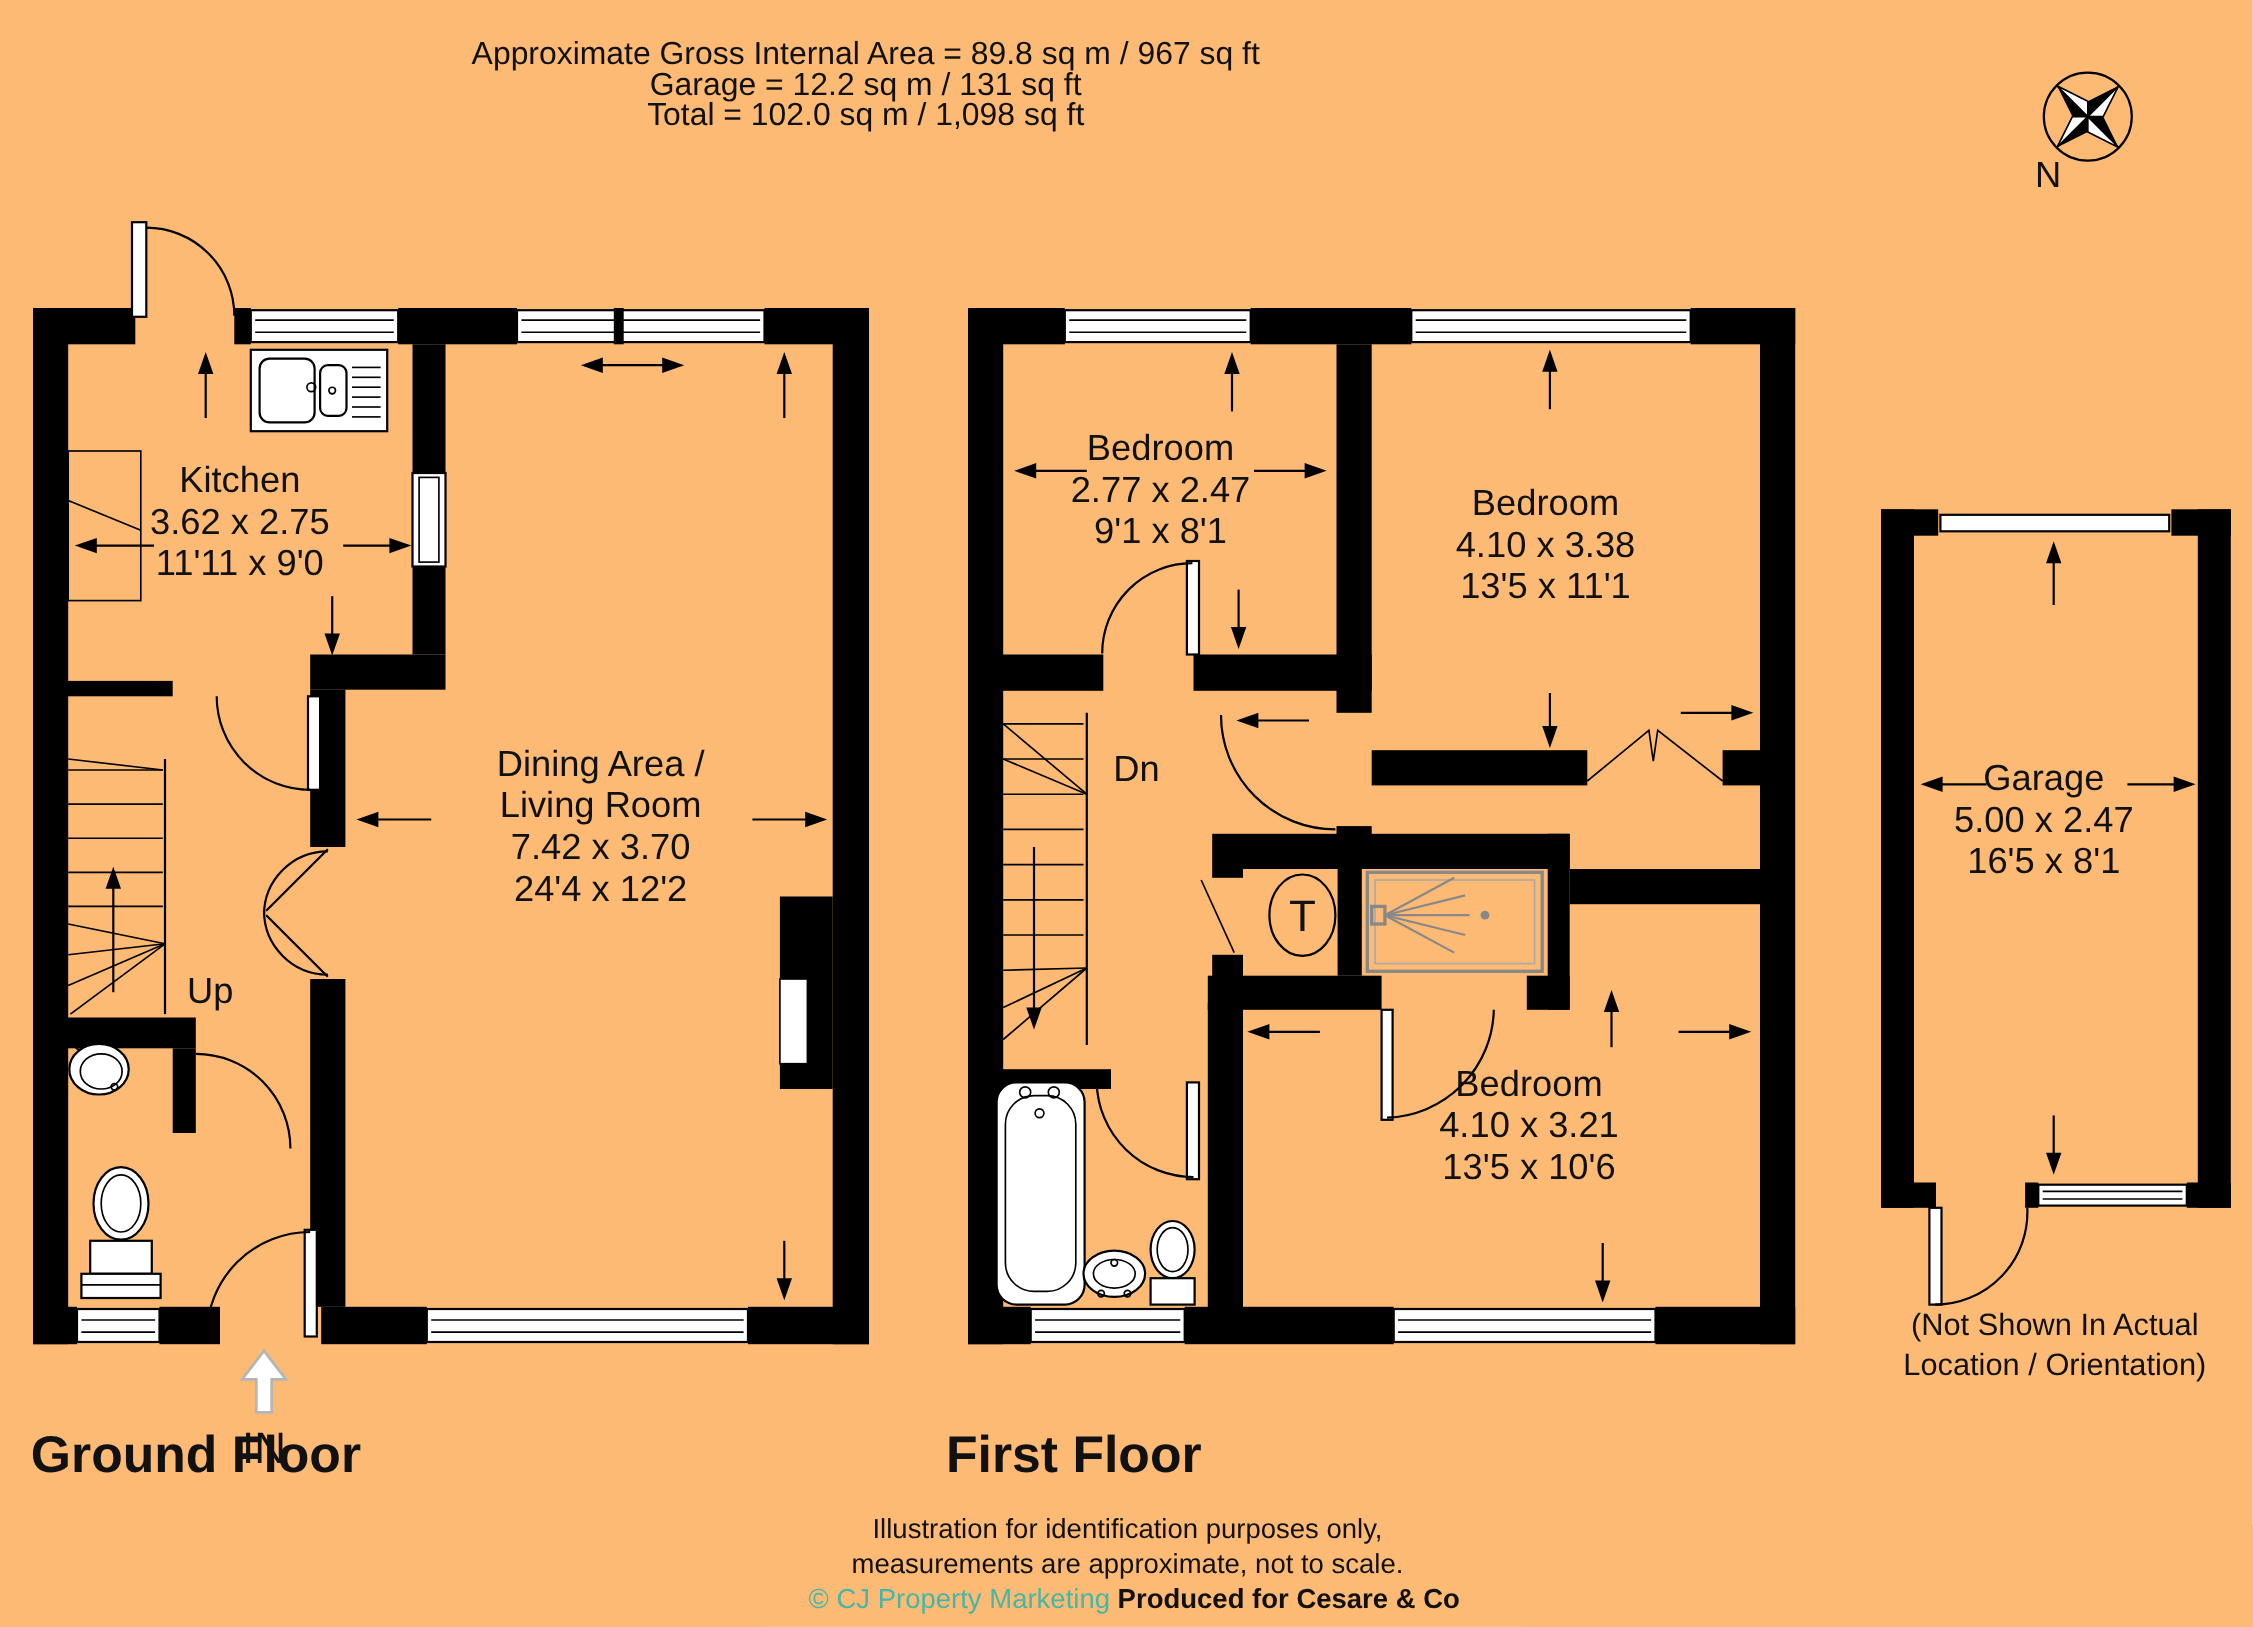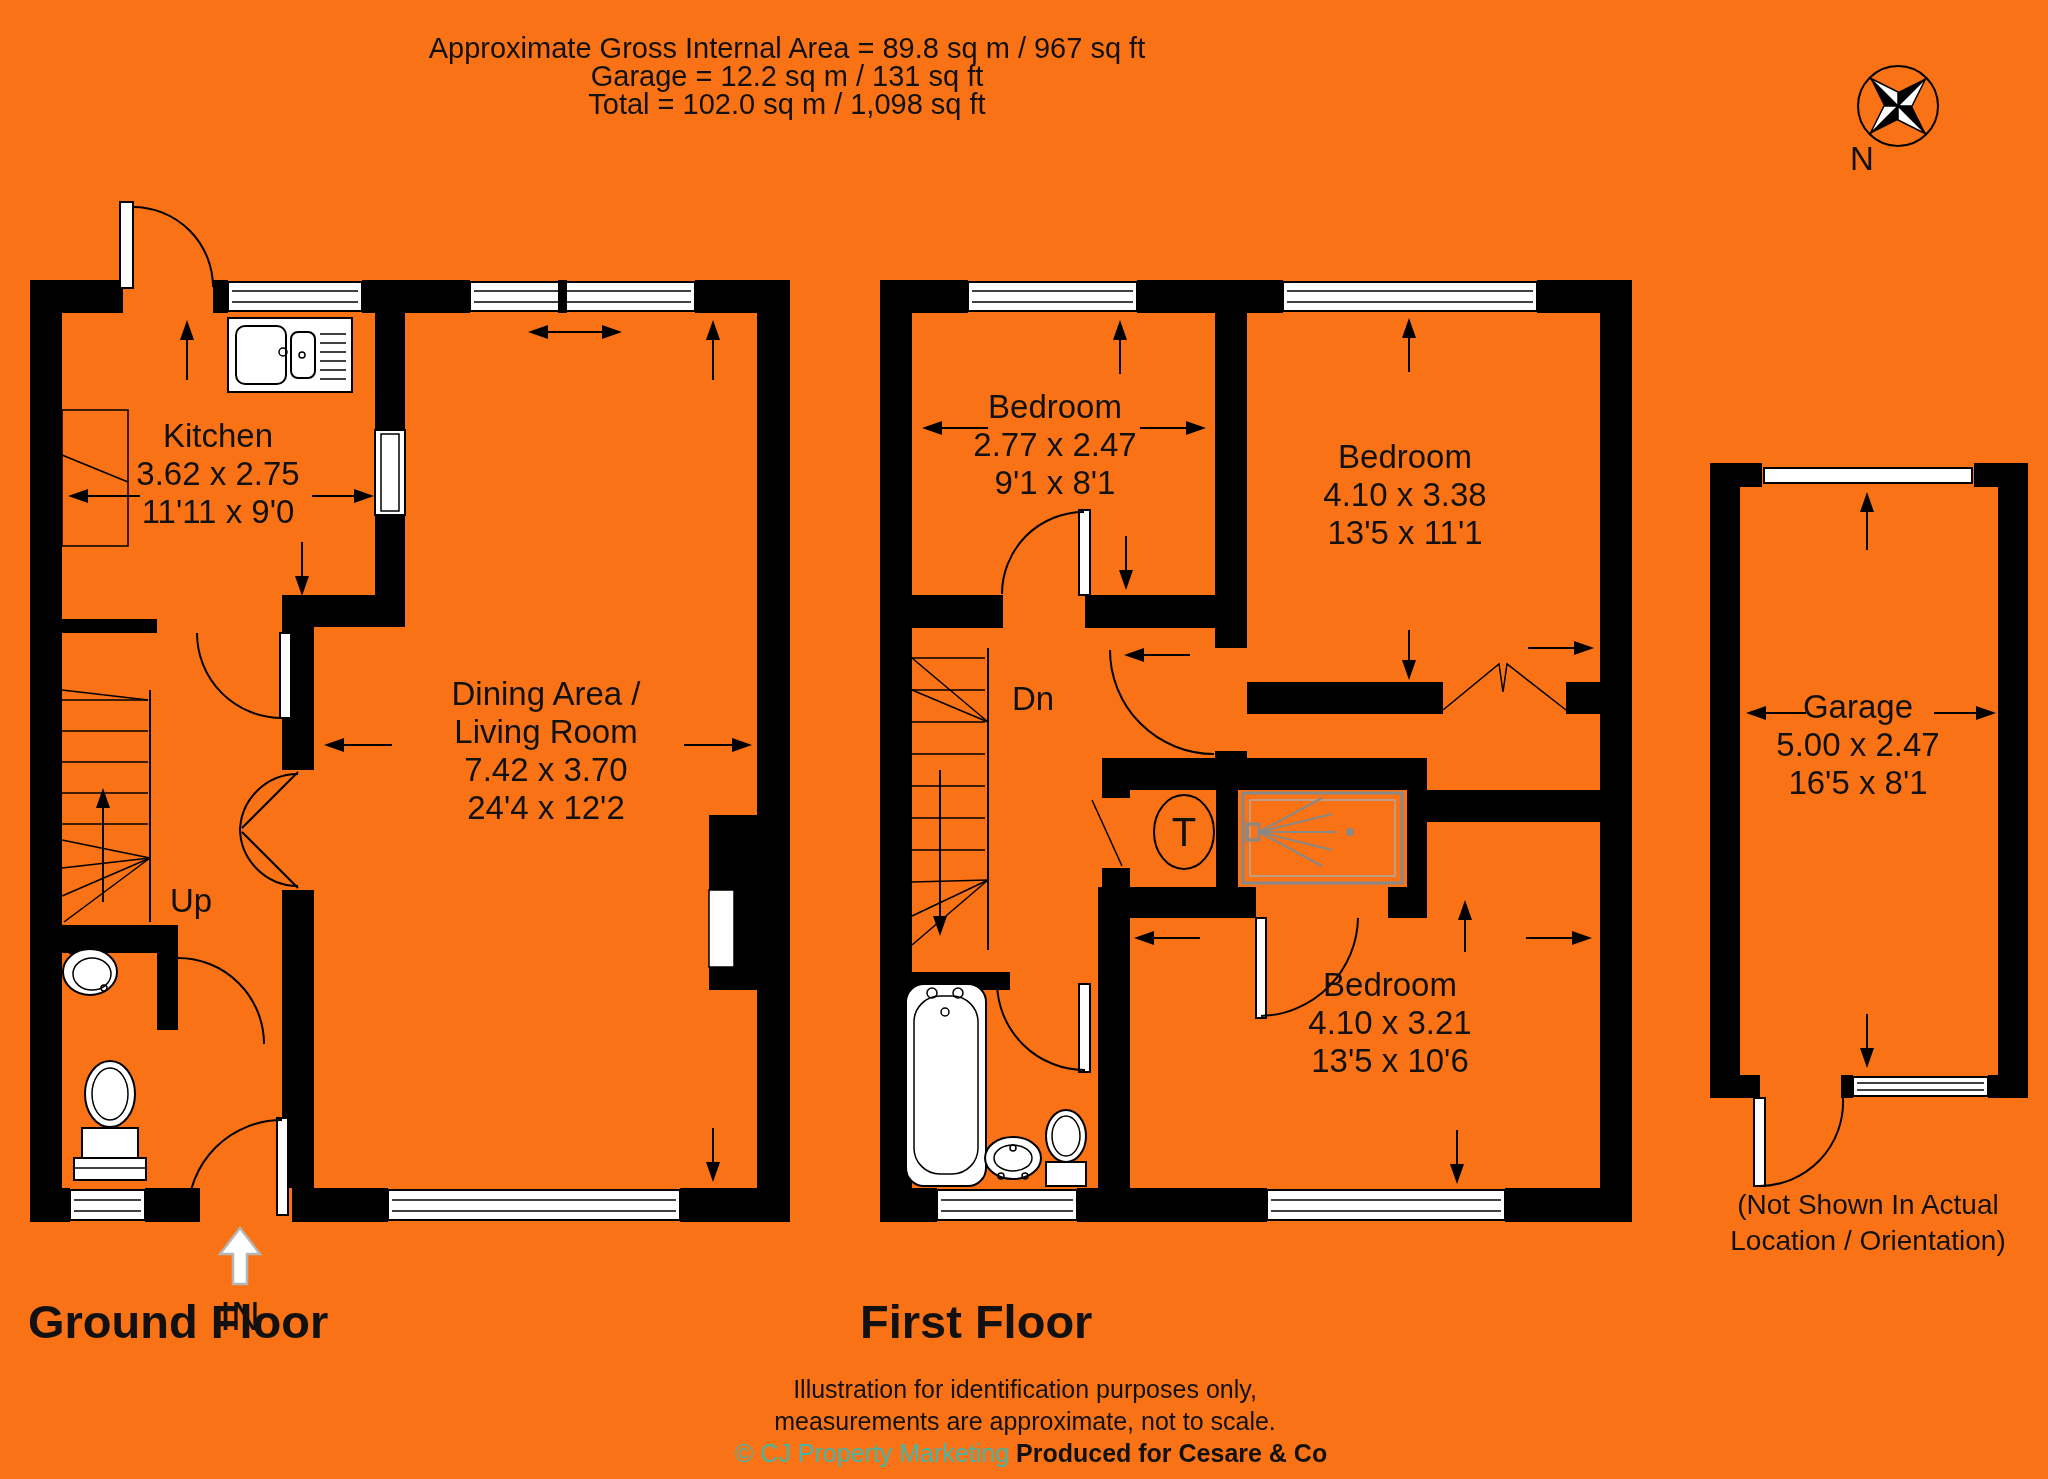--- a/index.html
+++ b/index.html
@@ -1,16 +1,16 @@
 <!DOCTYPE html>
 <html><head>
 <meta charset="utf-8">
 <style>
   html,body{margin:0;padding:0;background:#ffffff;}
-  .canvas{position:relative;width:2048px;height:1479px;background:#f97316;overflow:hidden;}
+  .canvas{position:relative;width:2048px;height:1479px;background:#fdba74;overflow:hidden;}
   svg{position:absolute;left:0;top:0;}
   text{font-family:"Liberation Sans","DejaVu Sans",sans-serif;fill:#111111;}
   .hdr{font-size:29px;}
   .lbl{font-size:33px;}
   .title{font-size:47px;font-weight:bold;}
   .ftr{font-size:25px;}
   .note{font-size:28px;}
   .mid{text-anchor:middle;}
   .wall{fill:#000000;stroke:none;}
   .thin{stroke:#000000;stroke-width:2;fill:none;}

